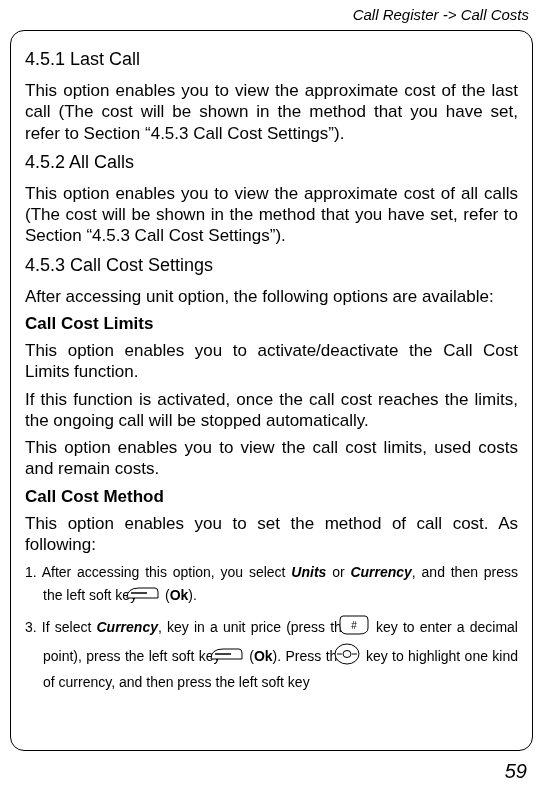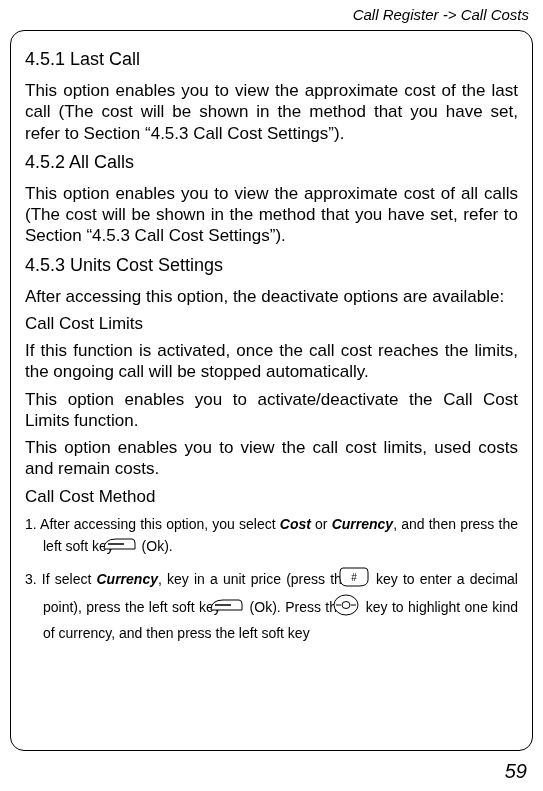--- a/index.html
+++ b/index.html
@@ -37,21 +37,21 @@
     font-weight: normal;
     margin: 8px 0 10px 0;
   }
   h2:first-child { margin-top: 4px; }
   p {
     font-size: 17px;
     margin: 6px 0;
     text-align: justify;
     line-height: 1.25;
   }
-  .bold { font-weight: normal; }
+  .bold { font-weight: bold; }
   .biem { font-weight: bold; font-style: italic; }
   .step {
     font-size: 14px;
     margin: 6px 0;
     text-align: justify;
     line-height: 1.6;
     padding-left: 18px;
     text-indent: -18px;
   }
   .key-icon {
@@ -75,33 +75,34 @@
 <div class="page-frame">
 
   <h2>4.5.1 Last Call</h2>
   <p>
     <span>This option enables you to view the approximate cost of the last call (The cost will be shown in the method that you have set, refer to Section </span><span>“4.5.3 Call Cost Settings”).</span>
   </p>
 
   <h2>4.5.2 All Calls</h2>
   <p>This option enables you to view the approximate cost of all calls (The cost will be shown in the method that you have set, refer to Section “4.5.3 Call Cost Settings”).</p>
 
-  <h2>4.5.3 Units Cost Settings</h2>
-  <p>After accessing this option, the deactivate options are available:</p>
+  <h2>4.5.3 Call Cost Settings</h2>
+  <p>After accessing unit option, the following options are available:</p>
 
   <p class="bold">Call Cost Limits</p>
+  <p>This option enables you to activate/deactivate the Call Cost Limits function.</p>
   <p>If this function is activated, once the call cost reaches the limits, the ongoing call will be stopped automatically.</p>
-  <p>This option enables you to activate/deactivate the Call Cost Limits function.</p>
 
   <p>This option enables you to view the call cost limits, used costs and remain costs.</p>
 
   <p class="bold">Call Cost Method</p>
+  <p>This option enables you to set the method of call cost. As following:</p>
 
   <div class="step">
-    <span>1. After accessing this option, you select </span><span class="biem">Cost</span><span> or </span><span class="biem">Currency</span><span>, and then press the left soft key </span>
+    <span>1. After accessing this option, you select </span><span class="biem">Units</span><span> or </span><span class="biem">Currency</span><span>, and then press the left soft key </span>
     <span class="key-icon">
       <svg width="34" height="18" viewBox="0 0 34 18">
           <path d="M2 14 Q2 4 14 4 L30 4 Q33 4 33 8 L33 14 Z" fill="#fff" stroke="#000" stroke-width="1"></path>
           <path d="M6 9 L22 9" stroke="#000" stroke-width="1.5"></path>
         </svg>
     </span>
     <span> (</span><span class="bold">Ok</span><span>).</span>
   </div>
 
   <div class="step">

